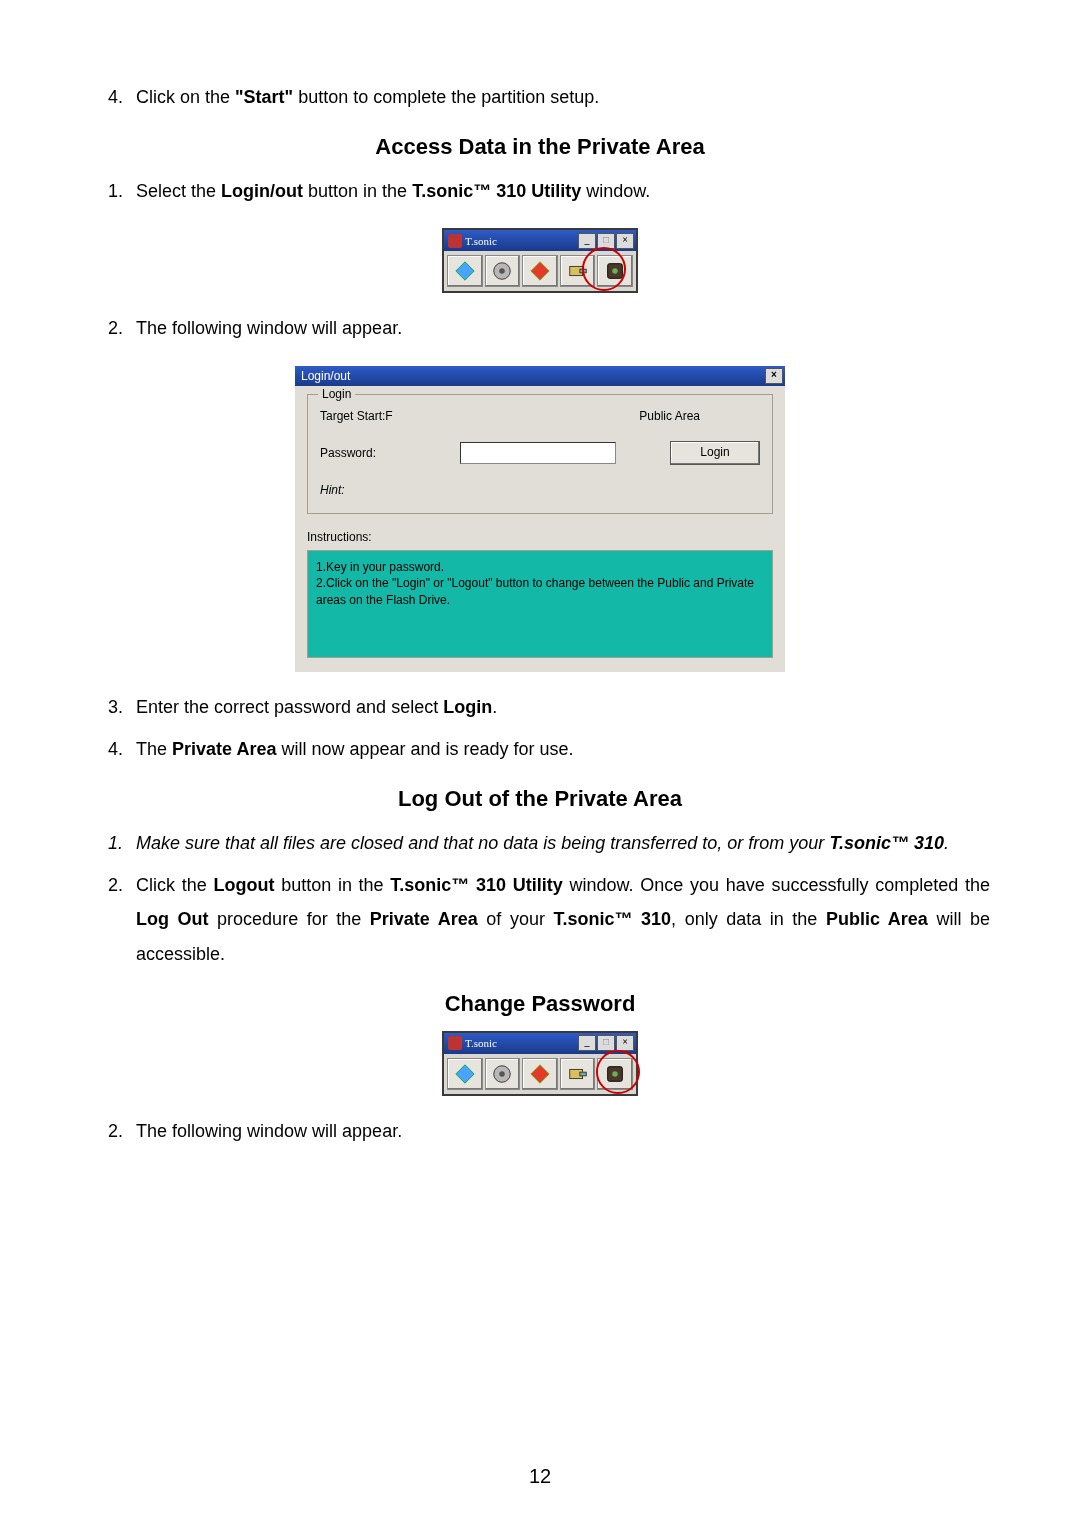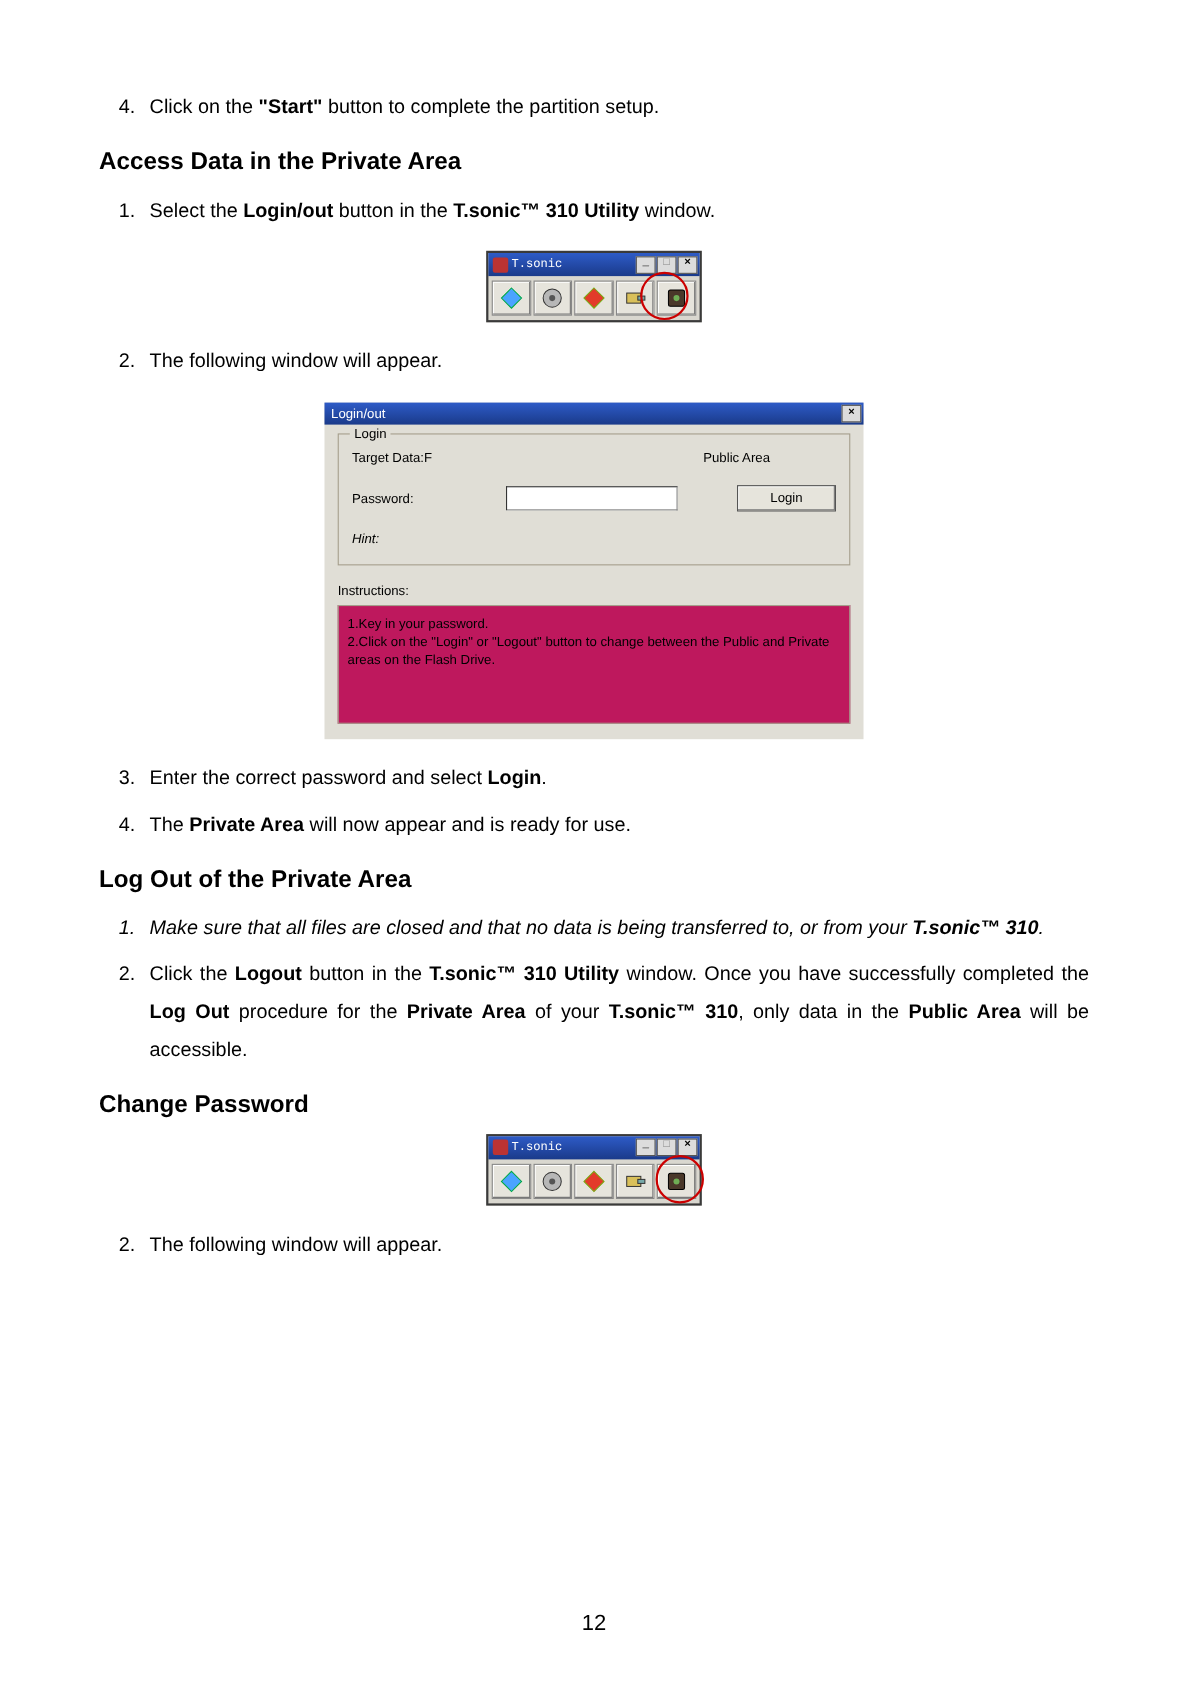--- a/index.html
+++ b/index.html
@@ -25,33 +25,34 @@
   }
   ol.body-list > li {
     text-align: justify;
     margin-bottom: 8px;
     padding-left: 8px;
   }
   h2.sec {
     font-size: 22px;
     color: #000;
     margin: 18px 0 14px 0;
+    text-align: center;
   }
   .b { font-weight: bold; }
   .center-img {
     display: flex;
     justify-content: center;
     margin: 6px 0 18px 0;
   }
   
   .tool-win {
     width: 192px;
     border: 2px solid #3a3a3a;
     background: #d9d7cf;
-    font-family: Liberation Mono, monospace;
+    font-family: Liberation Serif, serif;
   }
   .tool-title {
     height: 21px;
     background: linear-gradient(#2e5bc7,#1a3a8a);
     color: #fff;
     display: flex;
     align-items: center;
     justify-content: space-between;
     padding: 0 2px 0 4px;
     font-size: 11px;
@@ -115,21 +116,21 @@
   .row input[type=password] {
     width: 150px; height: 18px; border: 1px inset #888; background:#fff;
   }
   .dlg-btn {
     width: 88px; height: 22px; background: #e6e4dc; border: 1px solid #555;
     box-shadow: inset -1px -1px 0 #777, inset 1px 1px 0 #fff;
     font-size:12px; text-align:center; line-height:20px;
   }
   .instr-label { margin: 16px 0 6px 0; }
   .instr-box {
-    border: 1px solid #a59e8c; background: #be185d; padding: 8px; height: 90px;
+    border: 1px solid #a59e8c; background: #14b8a6; padding: 8px; height: 90px;
     font-size: 12px; line-height: 1.4;
   }
   .page-num {
     position: absolute; bottom: 40px; left: 0; right: 0; text-align: center;
     font-size: 20px;
   }
 </style>
 </head>
 <body>
 
@@ -203,21 +204,21 @@
   <div class="center-img">
     <div class="login-win">
       <div class="login-title">
         <span>Login/out</span>
         <span class="win-btn">×</span>
       </div>
       <div class="login-body">
         <div class="group">
           <span class="group-legend">Login</span>
           <div class="row">
-            <span class="lbl">Target Data:F</span>
+            <span class="lbl">Target Start:F</span>
             <span class="mid"></span>
             <span style="margin-right:60px;">Public Area</span>
           </div>
           <div class="row">
             <span class="lbl">Password:</span>
             <input type="password" style="">
             <span class="mid"></span>
             <span class="dlg-btn">Login</span>
           </div>
           <div class="row" style="margin-bottom:0;font-style:italic;">

